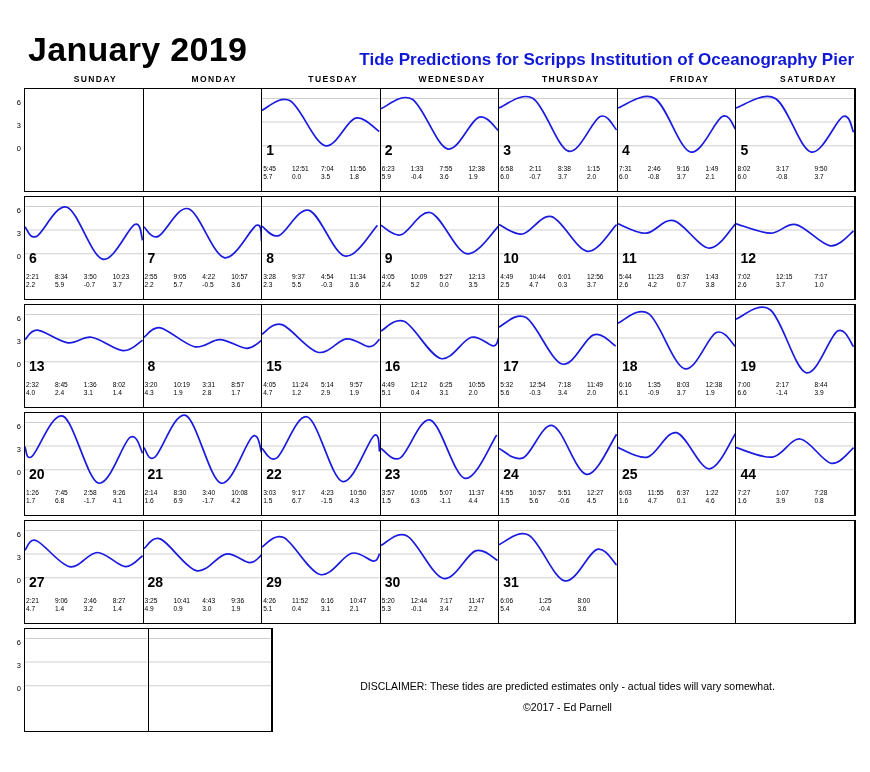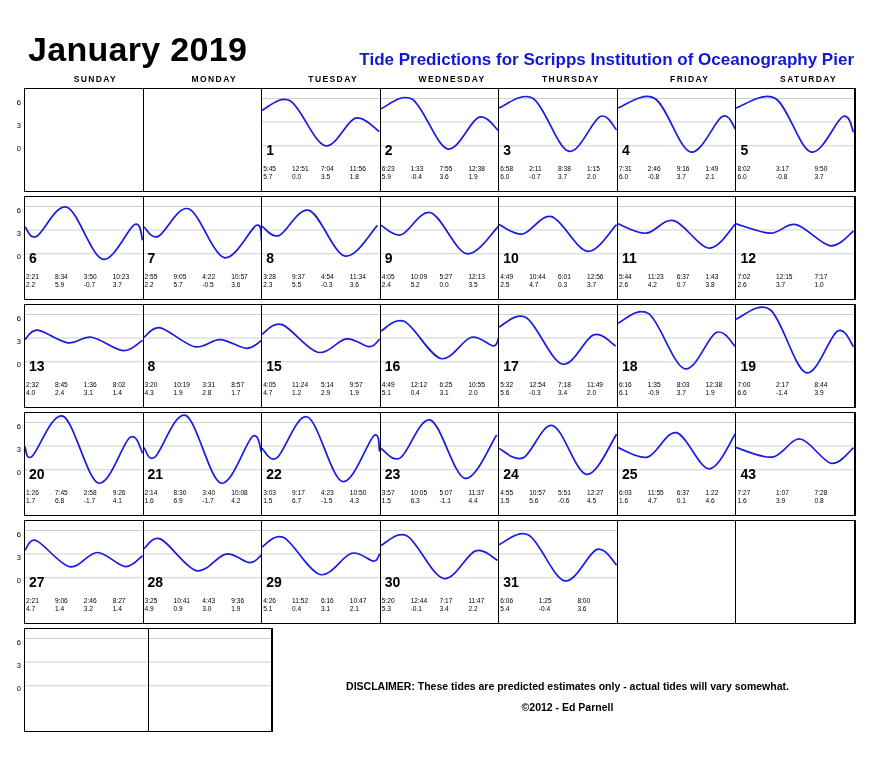--- a/index.html
+++ b/index.html
@@ -128,21 +128,21 @@
   }
   .disclaimer {
     position: absolute;
     left: 280px;
     top: 676px;
     width: 575px;
     text-align: center;
     font-size: 10.5px;
     line-height: 21px;
   }
-  .disclaimer div { white-space: nowrap; font-weight: bold; }
+  .disclaimer div { white-space: nowrap; }
 </style>
 </head>
 <body>
 
 <div id="page">
 
   <div class="title">January 2019</div>
   <div class="subtitle">Tide Predictions for Scripps Institution of Oceanography Pier</div>
 
   <div class="dow-row">
@@ -795,21 +795,21 @@
         </div>
         <div class="cell">
           <div class="chart-area">
             <svg viewBox="0 0 114 74 " preserveAspectRatio="none">
               <line class="gridline" x1="0" y1="9.4" x2="114" y2="9.4"></line>
               <line class="gridline" x1="0" y1="33.1" x2="114" y2="33.1"></line>
               <line class="gridline" x1="0" y1="56.7" x2="114" y2="56.7"></line>
               <path class="tideline" d="M 0.00 34.64 C 5.90 36.21, 25.00 45.53, 35.39 44.09 C 45.77 42.64, 52.79 24.93, 62.30 25.98 C 71.82 27.03, 83.85 48.94, 92.47 50.38 C 101.08 51.83, 110.41 37.26, 114.00 34.64" vector-effect="non-scaling-stroke"></path>
             </svg>
           </div>
-          <div class="daynum">43</div>
+          <div class="daynum">44</div>
           <div class="tides">
             <div class="trow">
               <div class="tcol">7:27</div>
               <div class="tcol">1:07</div>
               <div class="tcol">7:28</div>
             </div>
             <div class="trow">
               <div class="tcol">1.6</div>
               <div class="tcol">3.9</div>
               <div class="tcol">0.8</div>
@@ -970,16 +970,16 @@
           </div>
         </div>
         <div class="axis-label" style="position: absolute; left: -20px; top: 10px; width: 16px; text-align: right;">6</div>
         <div class="axis-label" style="position: absolute; left: -20px; top: 33px; width: 16px; text-align: right;">3</div>
         <div class="axis-label" style="position: absolute; left: -20px; top: 56px; width: 16px; text-align: right;">0</div>
       </div>
     </div>
 
   <div class="disclaimer">
     <div>DISCLAIMER: These tides are predicted estimates only - actual tides will vary somewhat.</div>
-    <div>©2012 - Ed Parnell</div>
+    <div>©2017 - Ed Parnell</div>
   </div>
 
 </div>
 
 </body></html>

